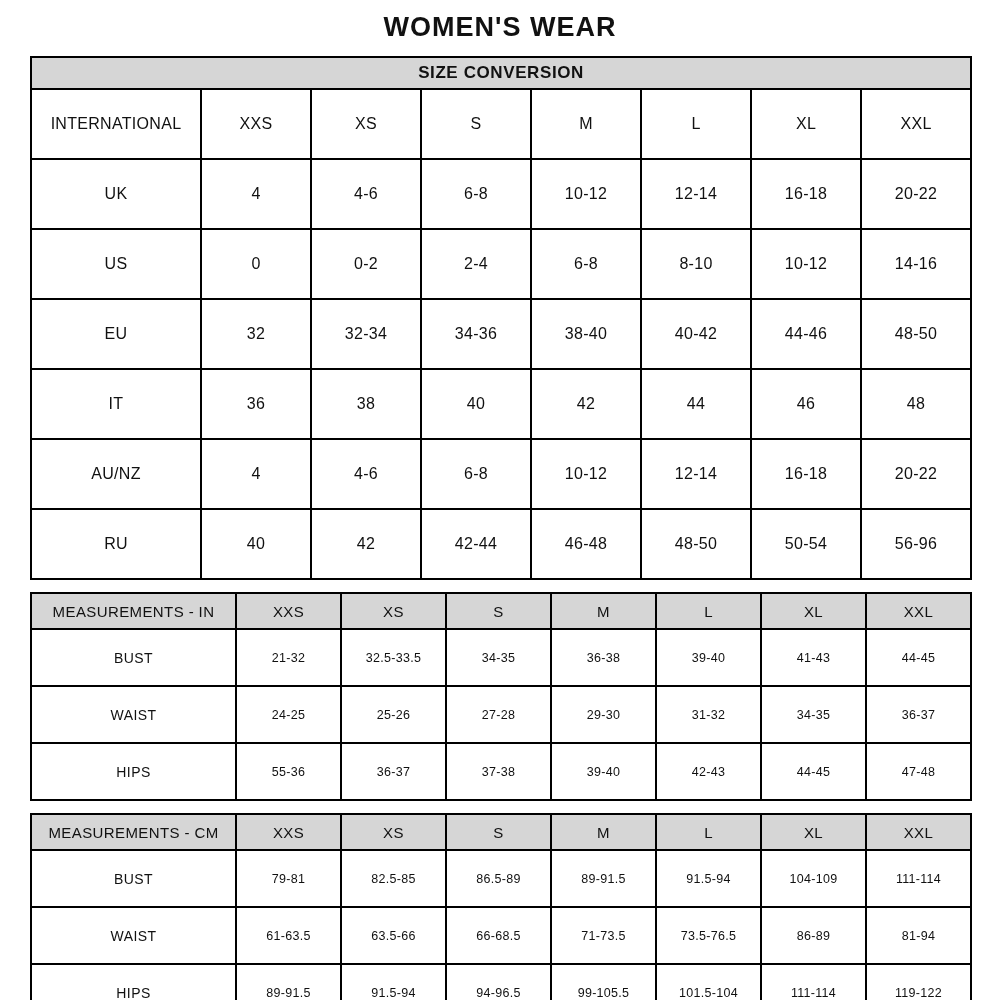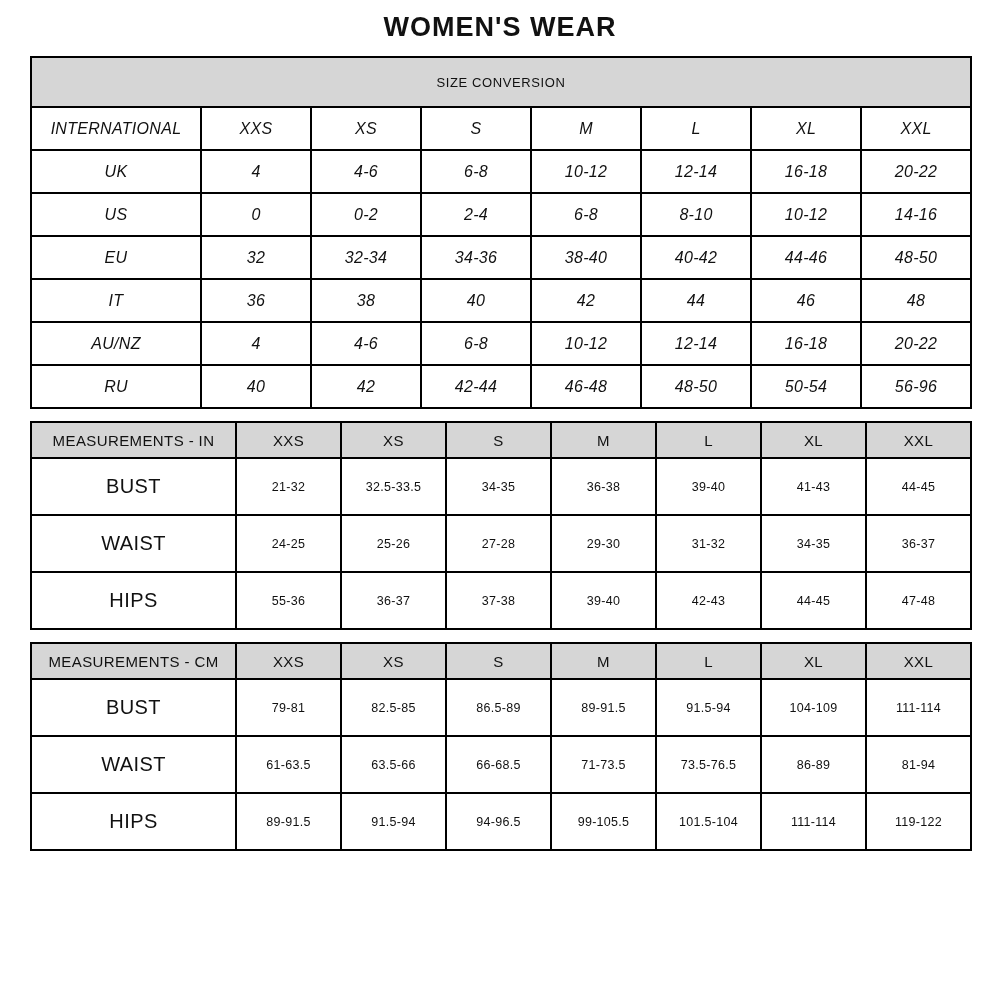--- a/index.html
+++ b/index.html
@@ -26,43 +26,42 @@
   td, th {
     border: 2px solid var(--border, #000000);
     text-align: center;
     vertical-align: middle;
     overflow: hidden;
     white-space: nowrap;
   }
   
   .tbl-conversion .caption {
     background: var(--header-bg, #d6d6d6);
-    height: 50px;
-    font-size: 13px;
-    font-weight: 400;
+    height: 32px;
+    font-size: 17px;
+    font-weight: 700;
     letter-spacing: 0.6px;
   }
   .tbl-conversion td {
-    height: 43px;
+    height: 70px;
     font-size: 16px;
     font-weight: 400;
     letter-spacing: 0.3px;
-    font-style: italic;
   }
   
   .tbl-meas tr.hdr td {
     background: var(--header-bg, #d6d6d6);
     height: 36px;
     font-size: 15px;
     font-weight: 400;
     letter-spacing: 0.4px;
   }
   .tbl-meas td { height: 57px; }
   .tbl-meas td.row-label {
-    font-size: 20px;
+    font-size: 14px;
     font-weight: 400;
     letter-spacing: 0.4px;
   }
   .tbl-meas td.val {
     font-size: 12.5px;
     font-weight: 400;
     letter-spacing: 0.3px;
     border-radius: 23px;
   }
 </style>

